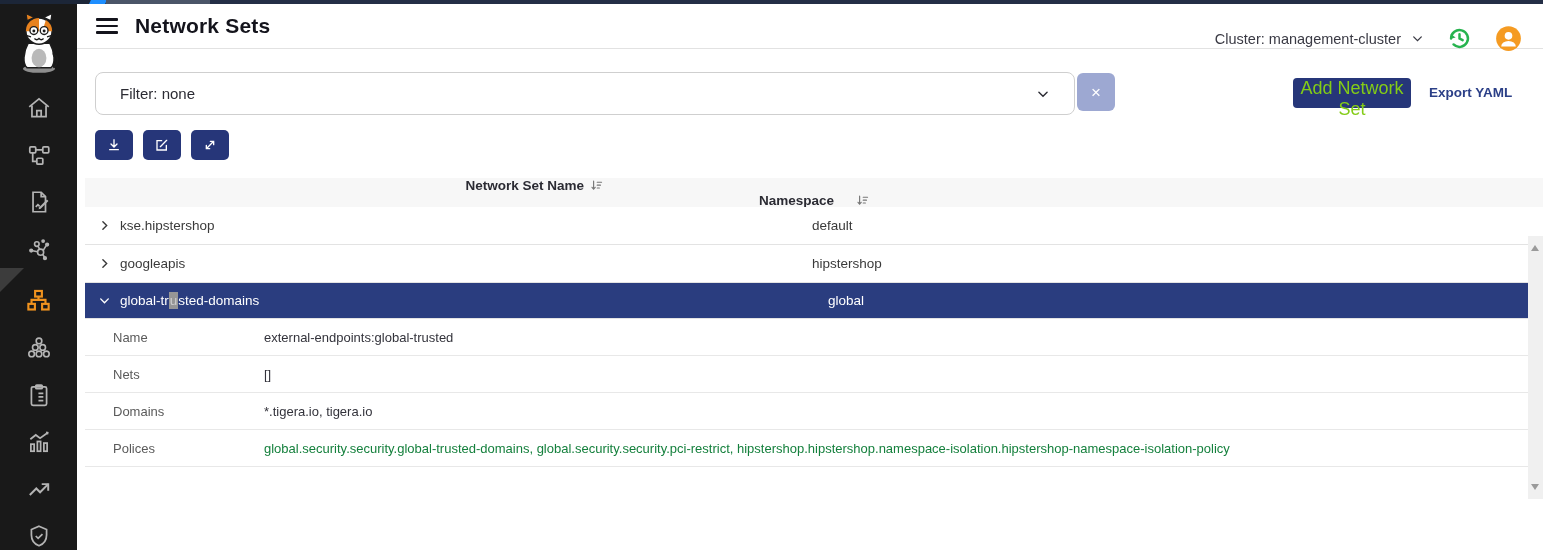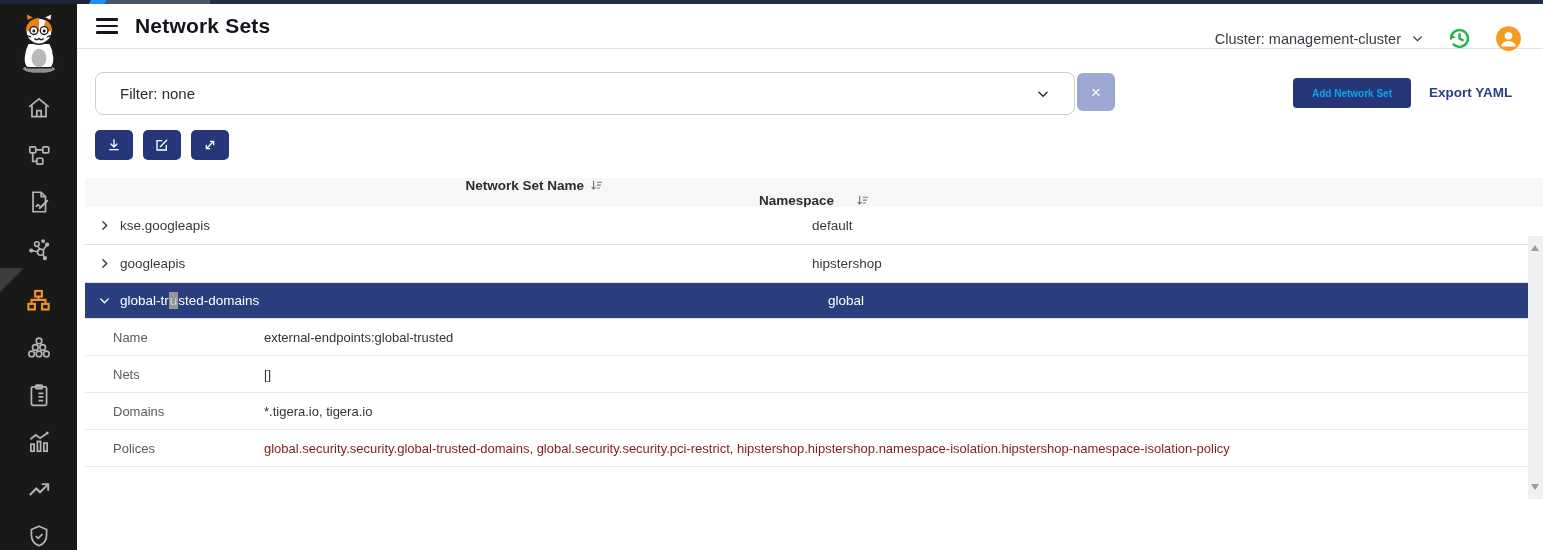--- a/index.html
+++ b/index.html
@@ -35,41 +35,41 @@
   
   .content { position:absolute; left:77px; top:49px; width:1466px; height:501px; background:#fff; }
 
   .toolbar { position:absolute; left:0; top:23px; width:1466px; height:43px; }
   .filter-select { position:absolute; left:18px; top:0; width:980px; height:43px; border:1px solid #cfcfcf; border-radius:8px;
      background:#fff; display:flex; align-items:center; padding:0 24px; font-size:15px; color:#2b2b33; cursor:pointer; }
   .filter-select .chev { margin-left:auto; }
   .clear-btn { position:absolute; left:1000px; top:1px; width:38px; height:38px; border:none; border-radius:6px;
      background:#9da8d2; color:#fff; font-size:17px; line-height:1; cursor:default; }
   .add-btn { position:absolute; left:1216px; top:6px; width:118px; height:30px; border:none; border-radius:4px;
-     background:#263679; color:#0ea5e9; font-size:10px; font-weight:700; cursor:pointer; }
+     background:#263679; color:#84cc16; font-size:18px; font-weight:400; cursor:pointer; }
   .export-link { position:absolute; left:1352px; top:13px; font-size:13.5px; font-weight:600; color:#2b3f87; text-decoration:none; cursor:pointer; }
 
   .action-btns { position:absolute; left:18px; top:81px; display:flex; gap:10px; }
   .action-btns button { width:38px; height:30px; border:none; border-radius:5px; background:#263679; color:#fff;
      display:flex; align-items:center; justify-content:center; cursor:pointer; }
 
   
   .nstable { position:absolute; left:8px; top:129px; width:1458px; }
   .t-header { height:29px; background:#f7f7f7; display:flex; align-items:center; font-size:13.5px; font-weight:700; color:#2b2b33;flex-direction:column; }
   .col-name { padding-left:10px; width:717px; display:flex; align-items:center; gap:6px; }
   .col-ns { display:flex; align-items:center; gap:22px; }
   .rows-area { position:relative; width:1443px; }
   .t-row { height:38px; display:flex; align-items:center; border-bottom:1px solid #e3e3e3; font-size:13.5px; color:#3a3a3a; cursor:pointer; background:#fff; }
   .t-row .cell-name { width:727px; display:flex; align-items:center; padding-left:13px; gap:9px; }
   .t-row.selected { background:#2a3d7f; color:#fff; height:36px; border-bottom:1px solid #e3e3e3;gap:16px; }
   .cursor-block { background:#969696; color:#cfcfcf; padding:1px 1px; }
   .d-row { height:37px; display:flex; align-items:center; border-bottom:1px solid #e8e8e8; background:#fff; font-size:13px; }
   .d-label { width:179px; padding-left:28px; color:#5a5a5a; }
   .d-value { color:#33333b; }
-  .d-row.polices .d-value { color:#7f1d1d; }
+  .d-row.polices .d-value { color:#15803d; }
 
   
   .scrollbar { position:absolute; right:-15px; top:29px; width:15px; height:263px; background:#f0f0f0; }
   .sb-up, .sb-down { position:absolute; left:3px; width:0; height:0; cursor:pointer; }
   .sb-up { top:9px; border-left:4.5px solid transparent; border-right:4.5px solid transparent; border-bottom:6px solid #9a9a9a; }
   .sb-down { bottom:9px; border-left:4.5px solid transparent; border-right:4.5px solid transparent; border-top:6px solid #9a9a9a; }
 </style>
 </head>
 <body>
 
@@ -263,21 +263,21 @@
         </svg>
       </div>
     </div>
 
     <div class="rows-area">
       <div class="t-row">
         <div class="cell-name">
           <svg width="13" height="13" viewBox="0 0 24 24" fill="none" stroke="#3a3a3a" stroke-width="2.6" stroke-linecap="round">
               <path d="M9 5 L16 12 L9 19"></path>
             </svg>
-          <span>kse.googleapis</span>
+          <span>kse.hipstershop</span>
         </div>
         <div class="cell-ns">default</div>
       </div>
 
       <div class="t-row">
         <div class="cell-name">
           <svg width="13" height="13" viewBox="0 0 24 24" fill="none" stroke="#3a3a3a" stroke-width="2.6" stroke-linecap="round">
               <path d="M9 5 L16 12 L9 19"></path>
             </svg>
           <span>googleapis</span>

